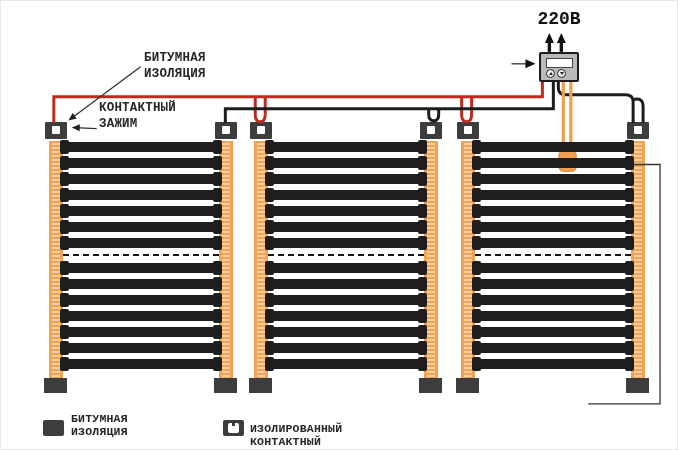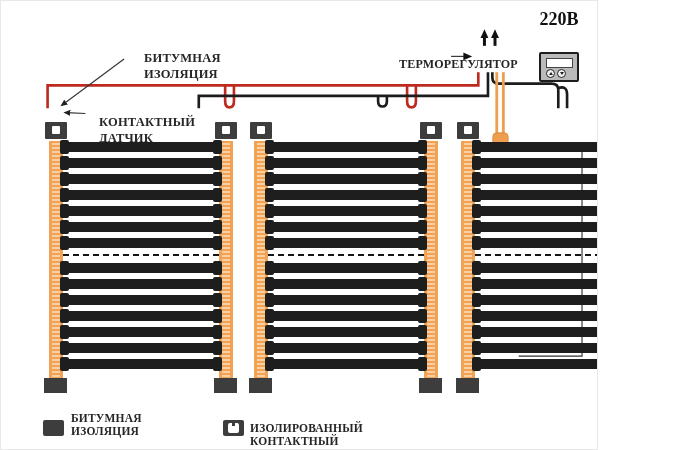--- a/index.html
+++ b/index.html
@@ -2,22 +2,22 @@
 <html style="--live: #bf2a1f; --neutral: #1c1c1c; --bus: #f2a255; --bus-hatch: #f8d0a2; --stripe: #1e1e1e; --block: #3d3d3d; --tbody: #bababa; --sensor: #ef9d4e;"><head>
 <meta charset="utf-8">
 <style>
   :root{
     --live:#bf2a1f; --neutral:#1c1c1c; --bus:#f2a255; --bus-hatch:#f8d0a2;
     --stripe:#1e1e1e; --block:#3d3d3d; --tbody:#bababa; --sensor:#ef9d4e;
     --text:#262626; --leader:#333;
   }
   html,body{margin:0;padding:0;background:#fff;}
   .stage{
-    position:relative;width:598px;height:450px;background:#ffffff;
-    font-family:Liberation Serif, serif;overflow:hidden;
+    position:relative;width:678px;height:450px;background:#ffffff;
+    font-family:Liberation Mono, monospace;overflow:hidden;
     border:1px solid #e8e8e8;box-sizing:border-box;
   }
   .layer{position:absolute;inset:0;}
   svg.wires{position:absolute;inset:0;pointer-events:none;}
   .panel{position:absolute;top:121px;width:184px;height:271px;}
   .bus{position:absolute;top:19px;width:14px;height:237px;
     background:
       linear-gradient(90deg, var(--bus) 0 3px, rgba(0,0,0,0) 3px calc(100% - 3px), var(--bus) calc(100% - 3px) 100%),
       repeating-linear-gradient(180deg, var(--bus) 0 2px, var(--bus-hatch) 2px 4px);
   }
@@ -254,30 +254,29 @@
     <path class="arrow-line" d="M562 51 V40" marker-end="url(#arrB)"></path>
 
     <path class="leader" d="M512 63 H528" stroke-width="1.6" marker-end="url(#arrB)"></path>
 
     <path class="leader" d="M140 66 L70 118" marker-end="url(#arr)"></path>
     <path class="leader" d="M96 128 L74 127" marker-end="url(#arr)"></path>
     <path class="leader" d="M589 404 H661 V164 H588" marker-end="url(#arr)"></path>
   </svg>
 
   <div class="voltage">220В</div>
-  <div class="thermo-label">ТЕРМОРЕГУЛЯТОР</div>
 
   <div class="callout" style="left:143px;top:49px;">
     <div>БИТУМНАЯ</div>
     <div>ИЗОЛЯЦИЯ</div>
   </div>
 
-  <div class="callout" style="left:98px;top:113px;">
+  <div class="callout" style="left:98px;top:99px;">
     <div>КОНТАКТНЫЙ</div>
-    <div>ДАТЧИК</div>
+    <div>ЗАЖИМ</div>
   </div>
 
 
   <div class="thermostat">
     <div class="screen"></div>
     <div class="btns">
       <div class="tbtn">
           <div class="tri-up"></div>
         </div>
       <div class="tbtn">

